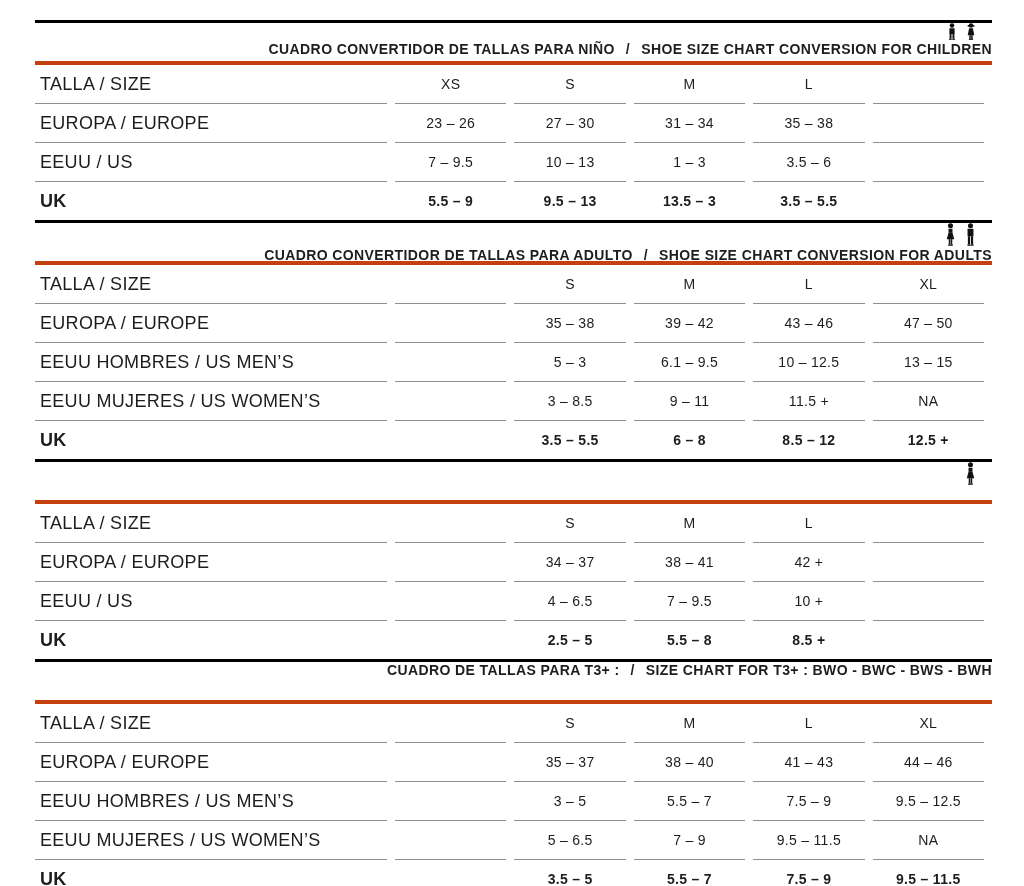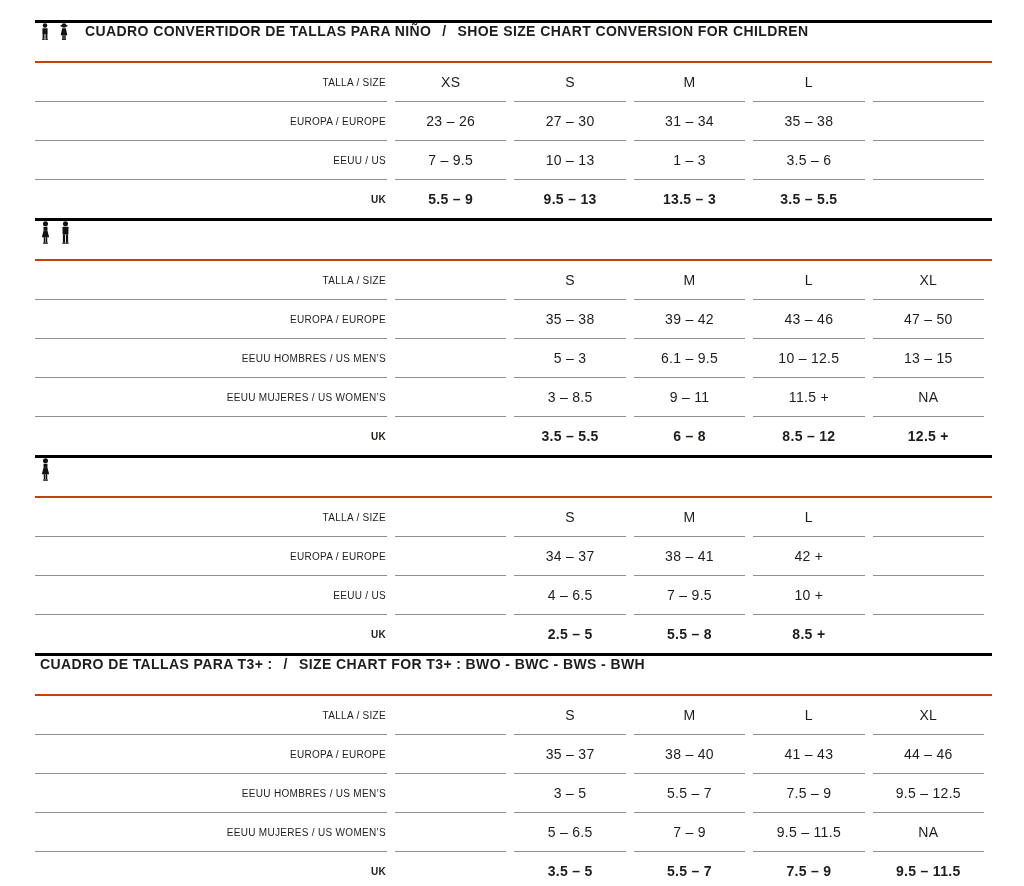--- a/index.html
+++ b/index.html
@@ -17,23 +17,24 @@
     margin-left: 35px;
     margin-top: 20px;
     border-bottom: 3px solid #000;
   }
   .size-section {
     border-top: 3px solid #000;
   }
   .title-bar {
     height: 38px;
     display: flex;
-    align-items: flex-start;
+    align-items: flex-end;
     padding-left: 5px;
-    border-bottom: 2px solid #c2410c;
+    border-bottom: 4px solid #c2410c;
+    flex-direction: column;
   }
   .title-bar .icons {
     display: flex;
     align-items: flex-end;
     gap: 9px;
     margin-right: 16px;
   }
   .title-bar .icons:empty { margin-right: 0; }
   .pictogram { display: block; fill: #111; }
   .section-title {
@@ -61,23 +62,23 @@
   }
   table.size-grid td {
     height: 36px;
     border-bottom: 1px solid #8f8f8f;
     font-size: 14px;
     letter-spacing: 0.3px;
     overflow: hidden;
     white-space: nowrap;
   }
   table.size-grid td.label-cell {
-    text-align: right;
+    text-align: left;
     padding-left: 5px;
-    font-size: 10px;
+    font-size: 18px;
   }
   table.size-grid td.value-cell {
     text-align: center;
     padding: 0;
   }
   table.size-grid tr.last-row td { border-bottom: none; font-weight: bold; }
 </style>
 </head>
 <body>
 
@@ -184,20 +185,21 @@
   <section class="size-section">
     <div class="title-bar">
       <span class="icons">
         <svg class="pictogram" width="11" height="24">
             <use href="#sym-woman"></use>
           </svg>
         <svg class="pictogram" width="11" height="24">
             <use href="#sym-man"></use>
           </svg>
       </span>
+      <span class="section-title"><span>CUADRO CONVERTIDOR DE TALLAS PARA ADULTO</span><span class="slash">/</span><span>SHOE SIZE CHART CONVERSION FOR ADULTS</span></span>
     </div>
     <table class="size-grid">
       <colgroup>
           <col style="width:352px">
           <col>
           <col>
           <col>
           <col>
           <col>
         </colgroup>

